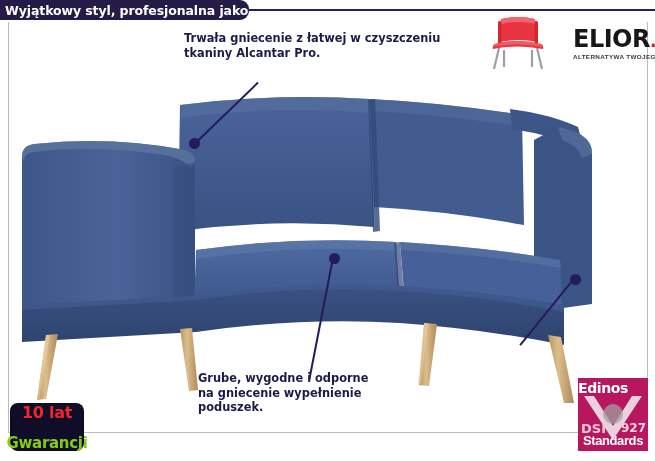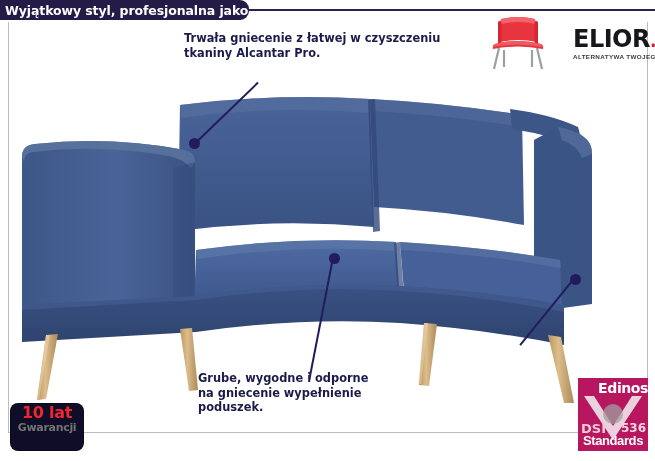--- a/index.html
+++ b/index.html
@@ -54,35 +54,35 @@
   #callout-cushion{left:198px;top:371px;width:200px;}
   #callout-frame{left:408px;top:341px;width:180px;}
 
   .dot{position:absolute;width:11px;height:11px;border-radius:50%;background:#241b5e;}
   .leader{position:absolute;background:#241b5e;transform-origin:0 0;height:1.6px;}
 
   
   #warranty{
     position:absolute;left:11px;top:404px;width:72px;height:46px;
     background:#100d28;border-radius:7px;
-    display:flex;flex-direction:column;align-items:center;justify-content:flex-start;
+    display:flex;flex-direction:column;align-items:center;justify-content:space-between;
     box-shadow:0 0 0 1px #0b091c;
   }
   #warranty-years{color:#f0252f;font-size:16px;font-weight:bold;line-height:17px;
                   font-family:"DejaVu Sans",sans-serif;letter-spacing:-.3px;}
-  #warranty-label{color:#737373;font-size:11px;font-weight:bold;line-height:14px;
+  #warranty-label{color:#84cc16;font-size:15px;font-weight:bold;line-height:14px;
                   font-family:"DejaVu Sans",sans-serif;letter-spacing:-.3px;}
 
   
   #edinos{
     position:absolute;left:578px;top:378px;width:70px;height:73px;
     background:#b7175e;overflow:hidden;
   }
   #edinos-title{
-    position:absolute;top:2px;left:0;width:100%;text-align:right;
+    position:absolute;top:2px;left:0;width:100%;text-align:left;
     color:#ffffff;font-size:14px;font-weight:bold;
     font-family:"DejaVu Sans",sans-serif;letter-spacing:-.4px;
   }
   #edinos-dsi{position:absolute;left:3px;top:43px;color:#f0c8da;font-size:13px;font-weight:bold;
               font-family:"DejaVu Sans",sans-serif;}
   #edinos-num{position:absolute;right:2px;top:43px;color:#f5d5e3;font-size:12px;font-weight:bold;
               font-family:"DejaVu Sans",sans-serif;}
   #edinos-std{
     position:absolute;bottom:3px;left:0;width:100%;text-align:center;
     color:#ffffff;font-size:13px;font-weight:bold;
@@ -202,17 +202,17 @@
     <div id="warranty-label">Gwarancji</div>
   </div>
 
   <div id="edinos">
     <svg style="position:absolute;left:4px;top:16px;width:62px;height:48px;" viewBox="0 0 62 48">
       <path d="M2 2 L31 46 L60 2 L50 2 L31 32 L12 2 Z" fill="#efe1e8" opacity=".92"></path>
       <circle cx="31" cy="20" r="10" fill="#a0a0a0" opacity=".75"></circle>
     </svg>
     <div id="edinos-title">Edinos</div>
     <div id="edinos-dsi">DSI</div>
-    <div id="edinos-num">536</div>
+    <div id="edinos-num">927</div>
     <div id="edinos-std">Standards</div>
   </div>
 
 </div>
 
 </body></html>

